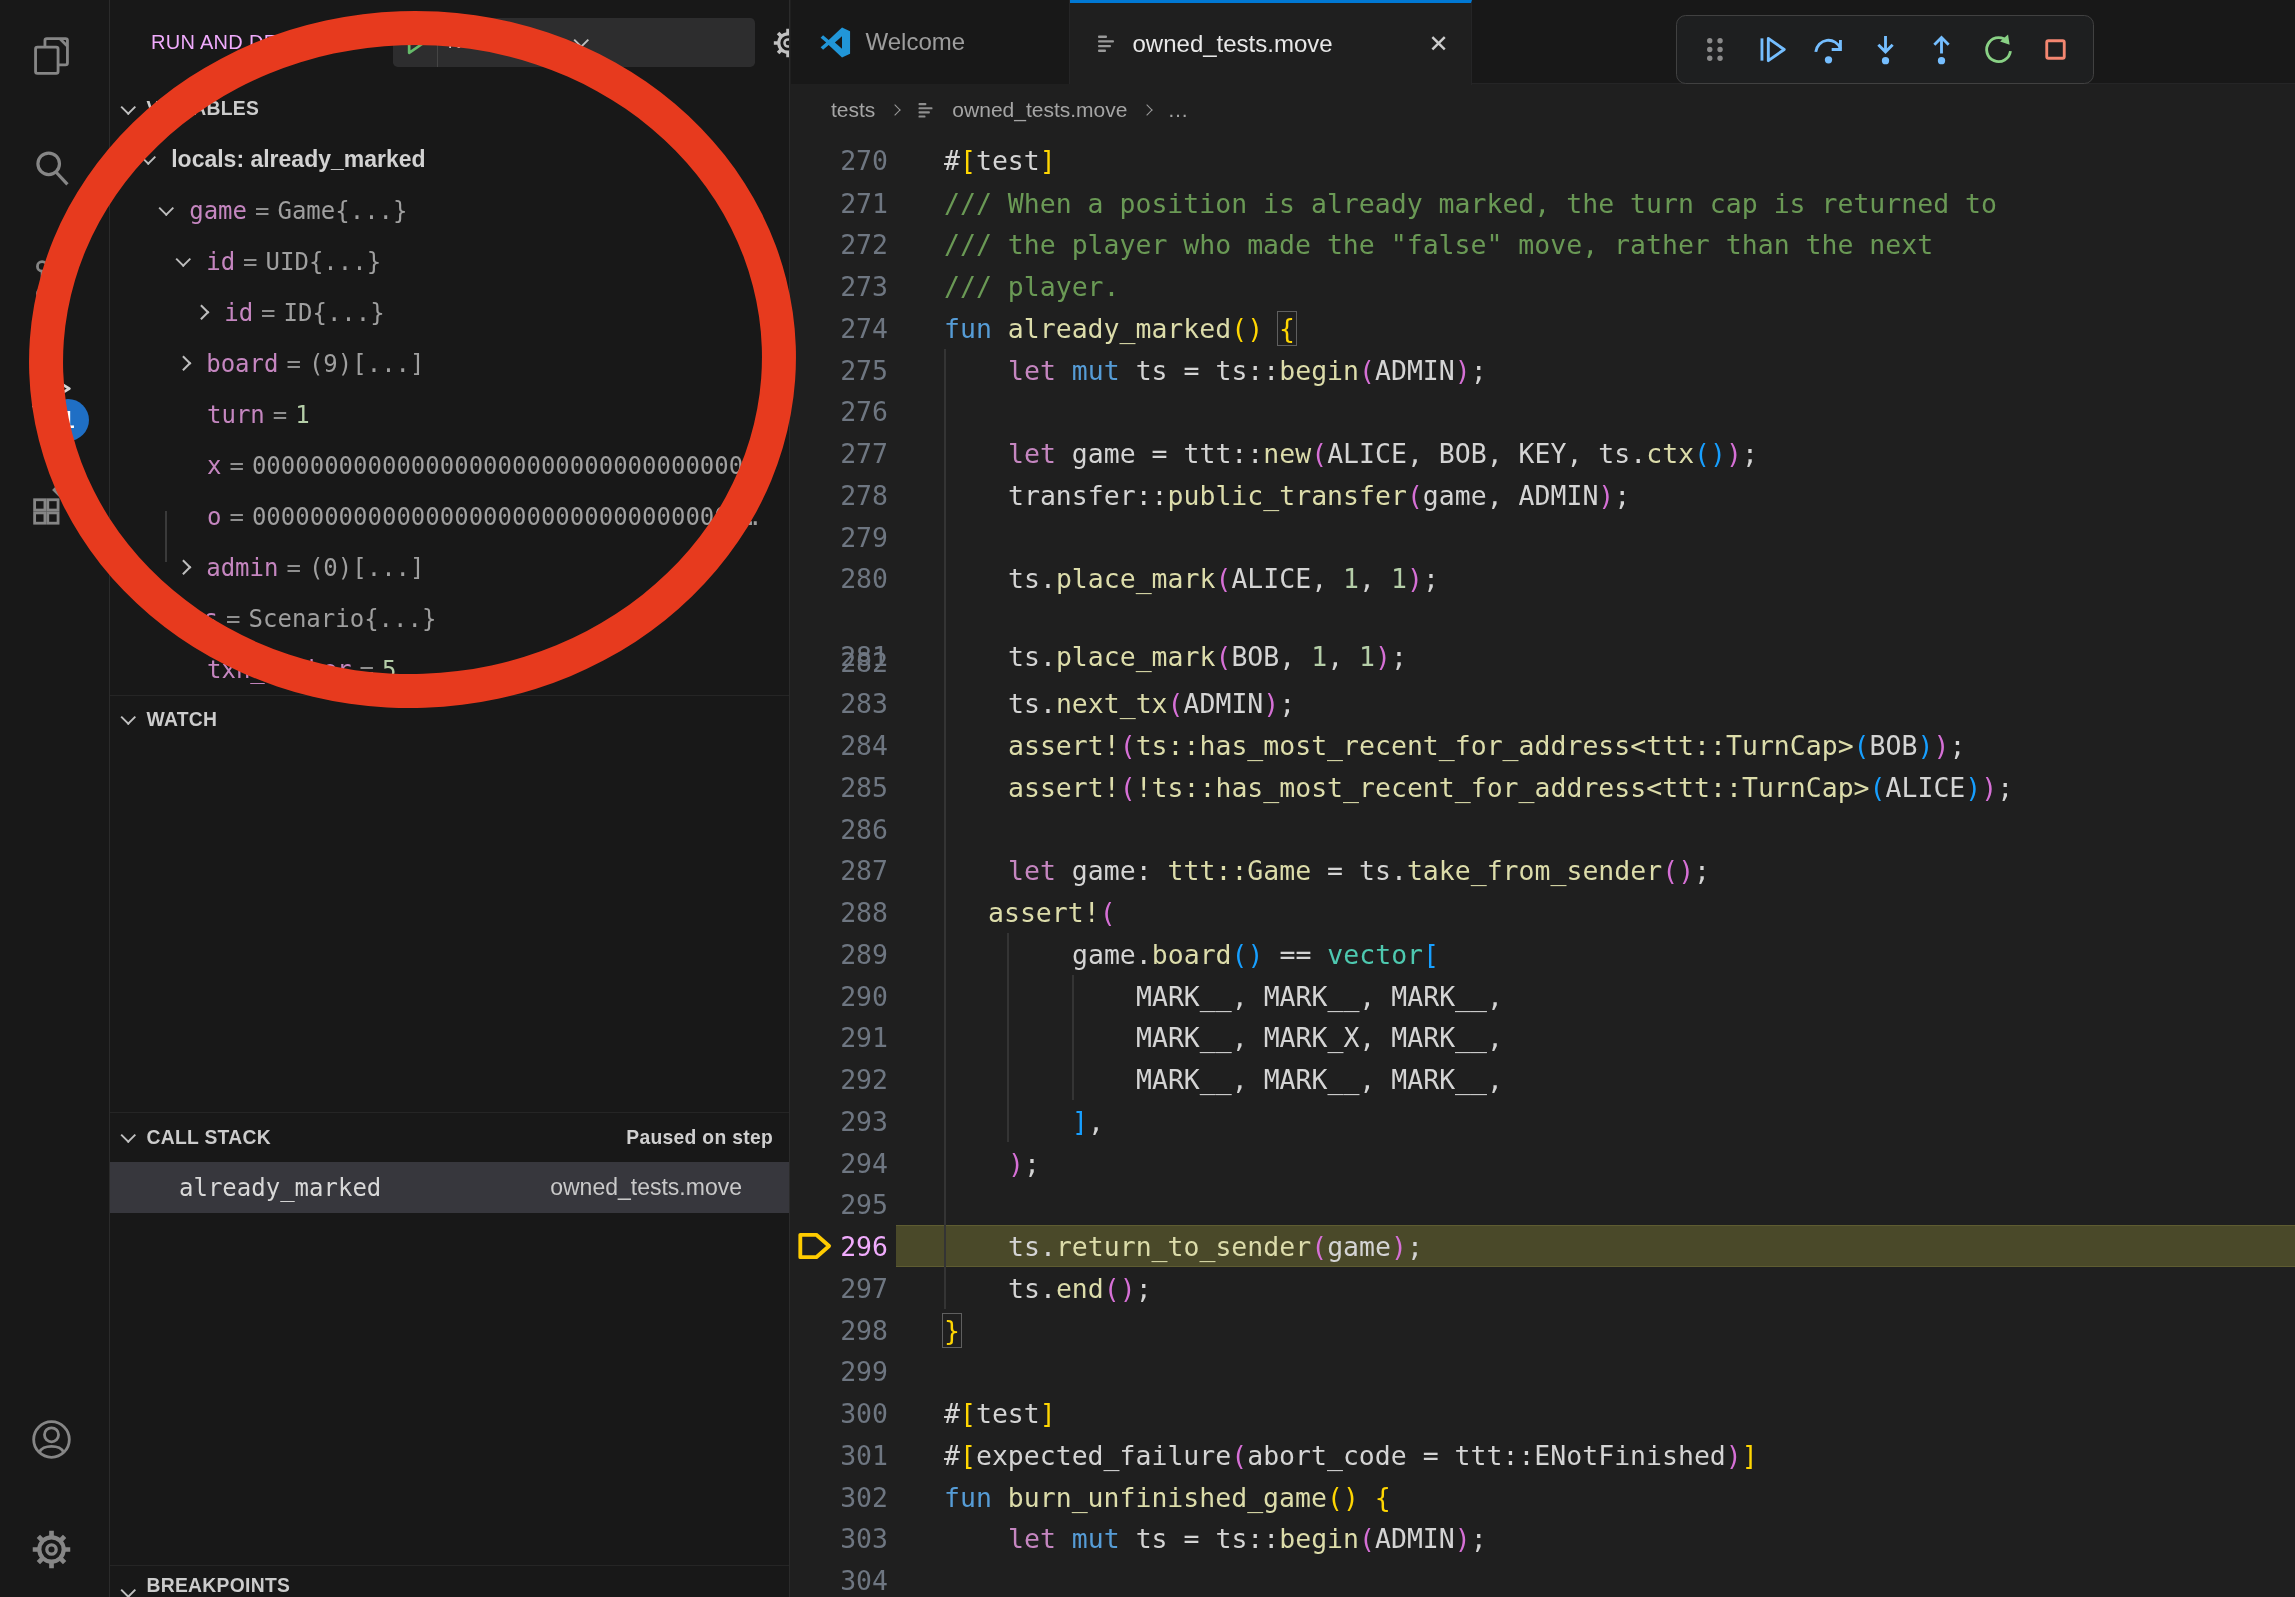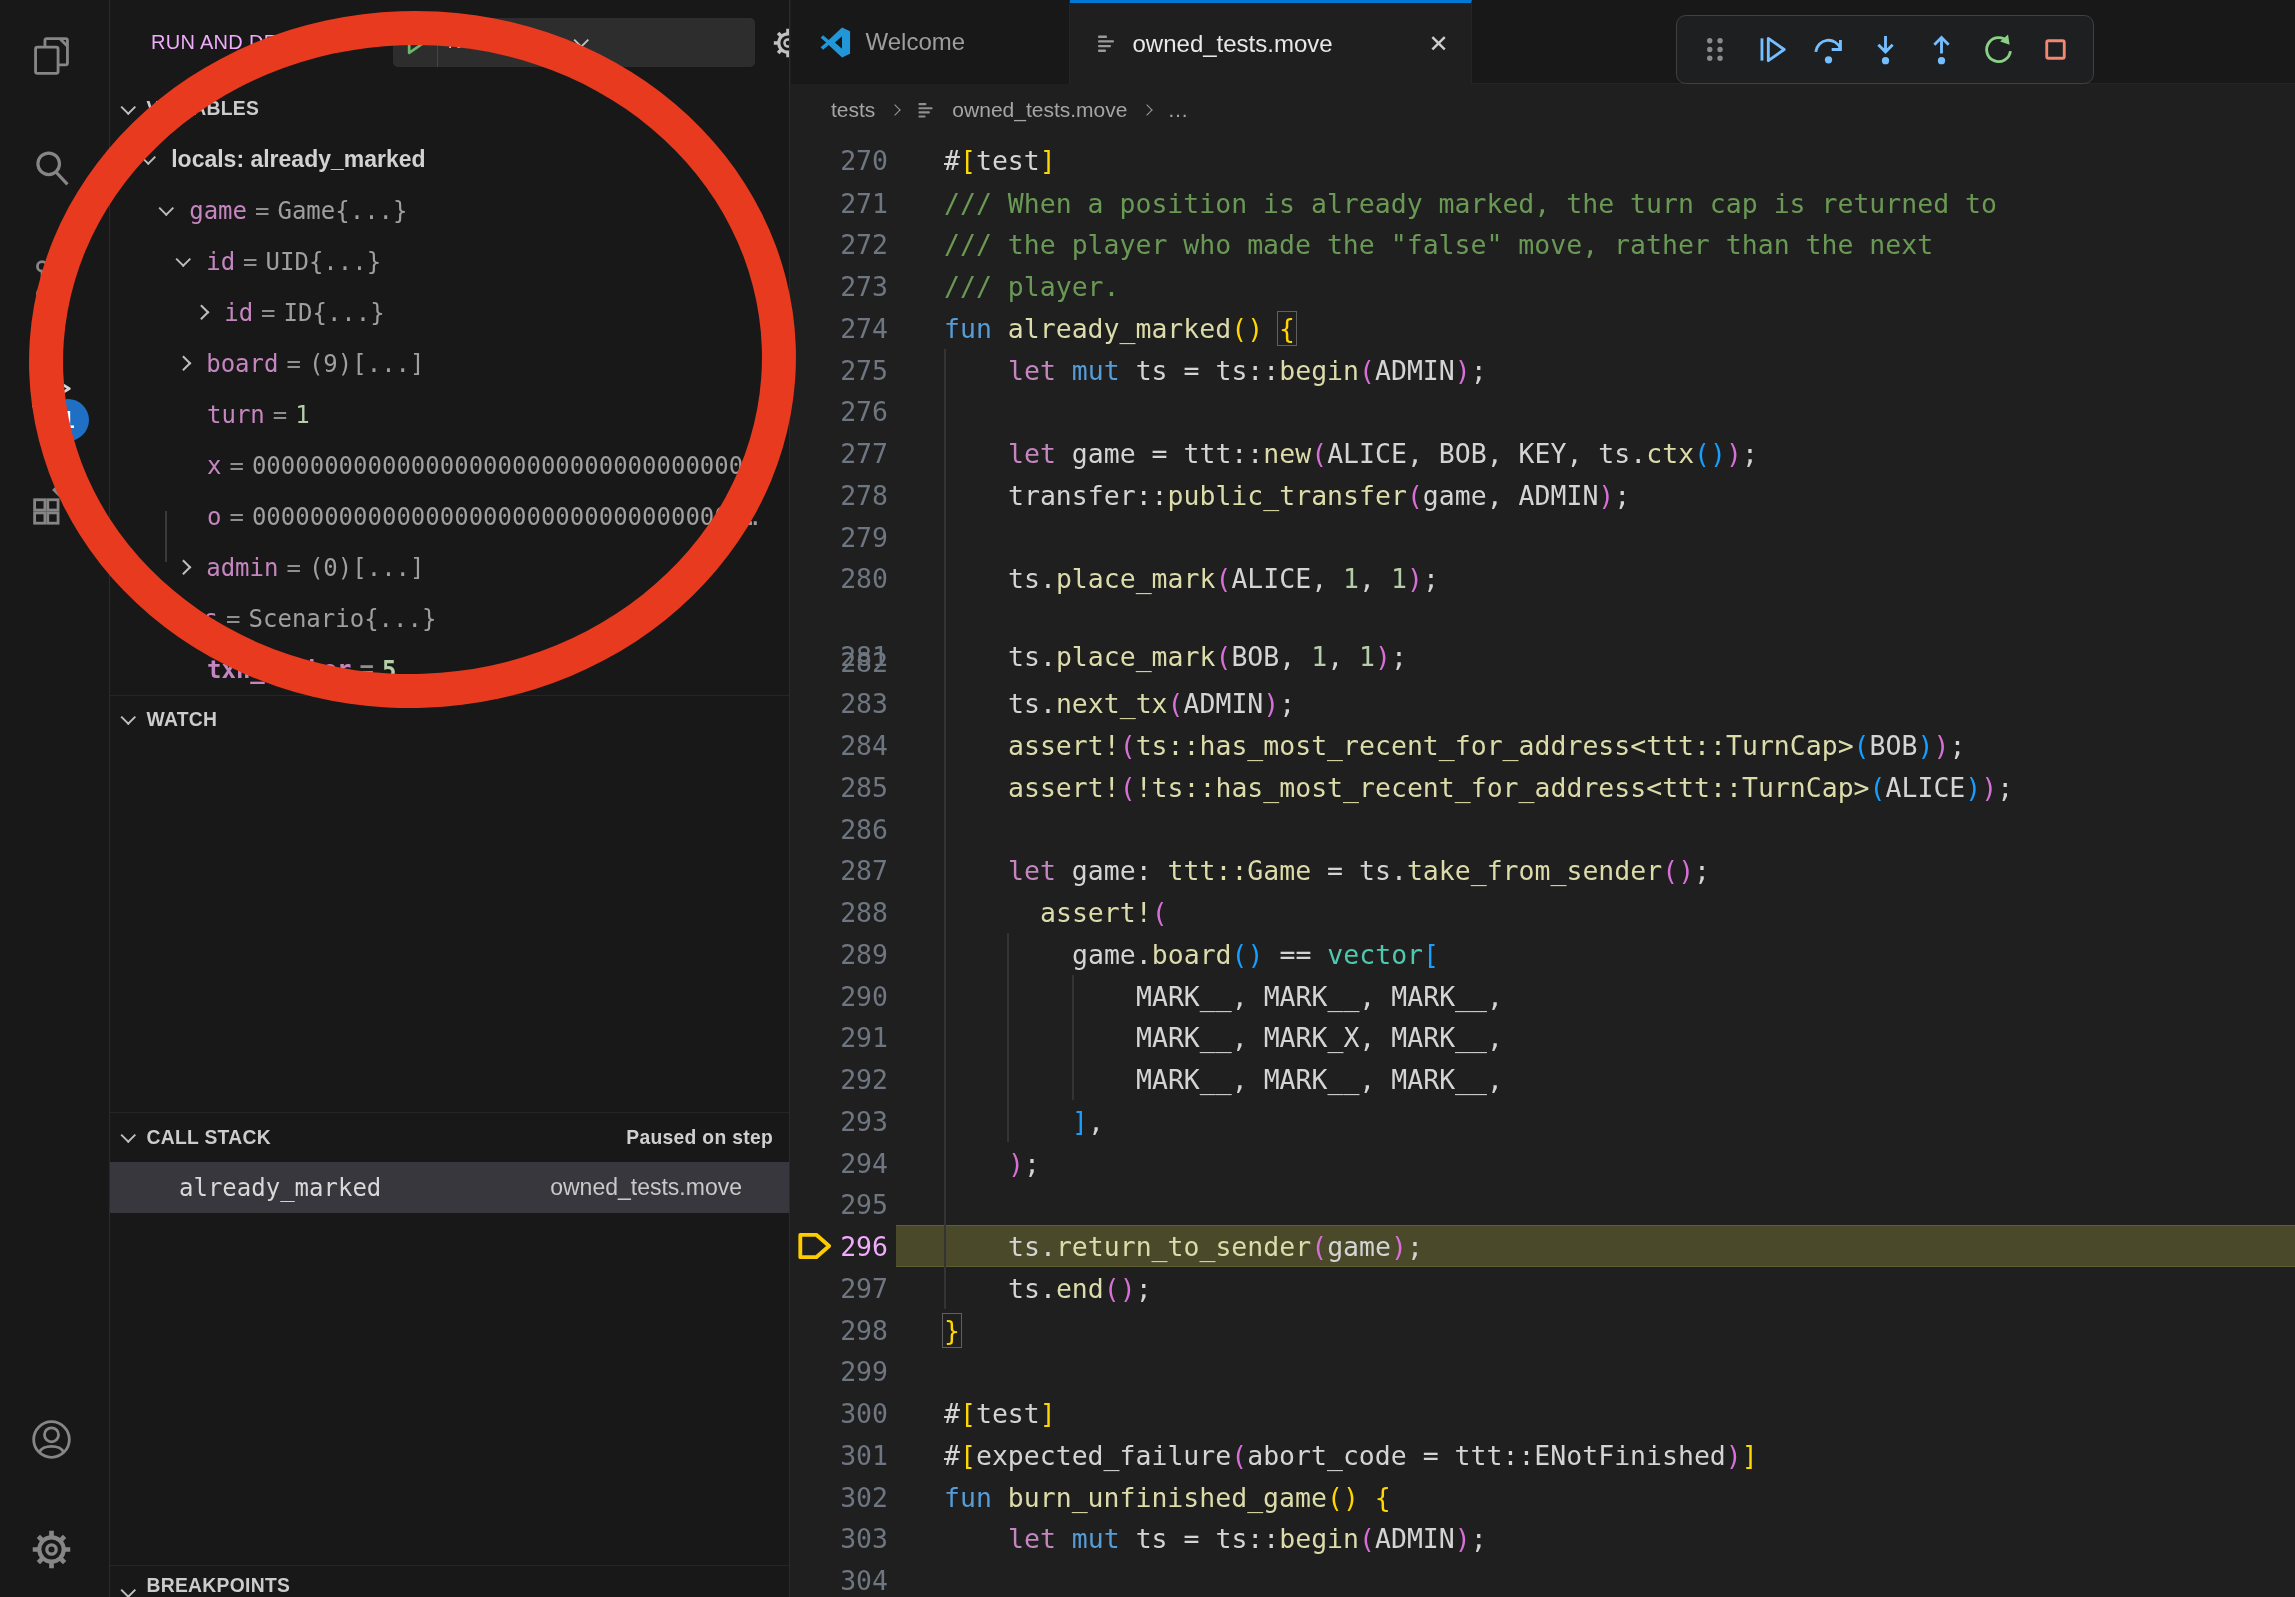--- a/index.html
+++ b/index.html
@@ -252,21 +252,21 @@
         <span class="vname">admin</span>
         <span class="veq">=</span>
         <span class="vval">(0)[...]</span>
       </div>
       <div class="vrow" style="padding-left: 51px;">
         <span class="chev down"></span>
         <span class="vname">ts</span>
         <span class="veq">=</span>
         <span class="vval">Scenario{...}</span>
       </div>
-      <div class="vrow" style="padding-left: 68px; font-weight: bold;">
+      <div class="vrow" style="padding-left: 68px;">
         <span class="chev-space"></span>
         <span class="vname">txn_number</span>
         <span class="veq">=</span>
         <span class="vval vnum">5</span>
       </div>
     </div>
   <div id="tree-guide"></div>
 
   <div class="section-header" style="top:695px;height:48px">
     <span class="hdr-chev down"></span>
@@ -459,21 +459,21 @@
         <div class="crow" style="top: 673px;">
           <div class="lnum">286</div>
           <div class="ltext" style="padding-left: 0px;"></div>
         </div>
         <div class="crow" style="top: 714px;">
           <div class="lnum">287</div>
           <div class="ltext" style="padding-left: 64px;"><span class="t-kwp">let </span><span class="t-pln">game: </span><span class="t-fn">ttt::Game</span><span class="t-pln"> = ts.</span><span class="t-fn">take_from_sender</span><span class="t-b2">()</span><span class="t-pln">;</span></div>
         </div>
         <div class="crow" style="top: 756px;">
           <div class="lnum">288</div>
-          <div class="ltext" style="padding-left: 96px;"><span class="t-fn">assert!</span><span class="t-b2">(</span></div>
+          <div class="ltext" style="padding-left: 44px;"><span class="t-fn">assert!</span><span class="t-b2">(</span></div>
         </div>
         <div class="crow" style="top: 798px;">
           <div class="lnum">289</div>
           <div class="ltext" style="padding-left: 128px;"><span class="t-pln">game.</span><span class="t-fn">board</span><span class="t-b3">()</span><span class="t-pln"> == </span><span class="t-ty">vector</span><span class="t-b3">[</span></div>
         </div>
         <div class="crow" style="top: 840px;">
           <div class="lnum">290</div>
           <div class="ltext" style="padding-left: 192px;"><span class="t-pln">MARK__, MARK__, MARK__,</span></div>
         </div>
         <div class="crow" style="top: 881px;">

